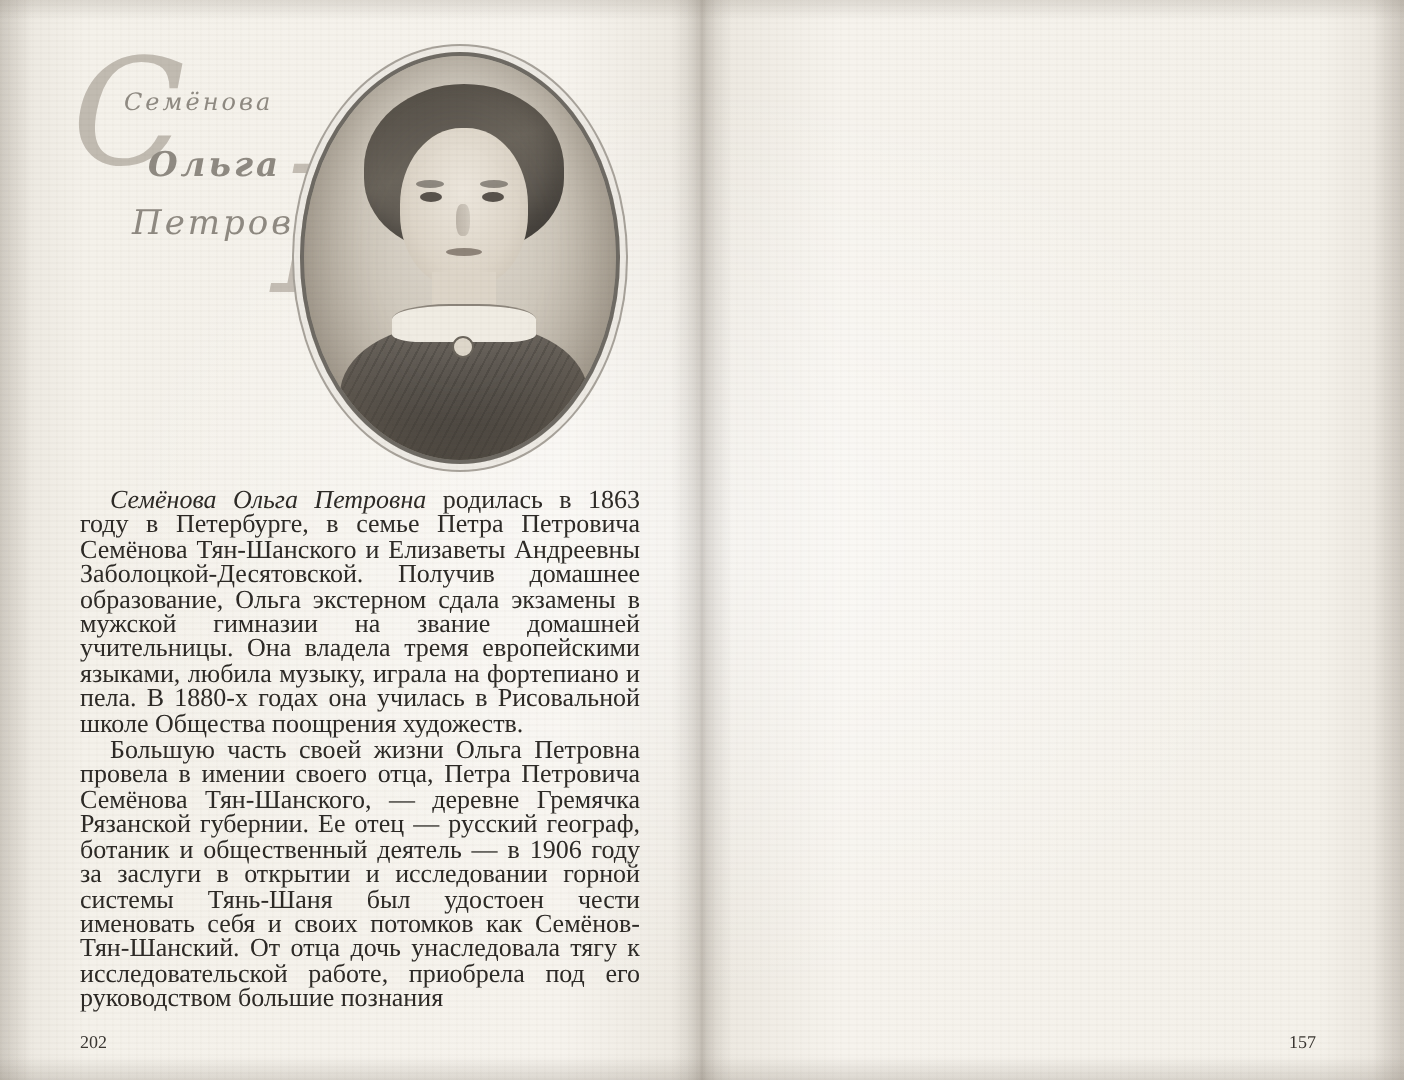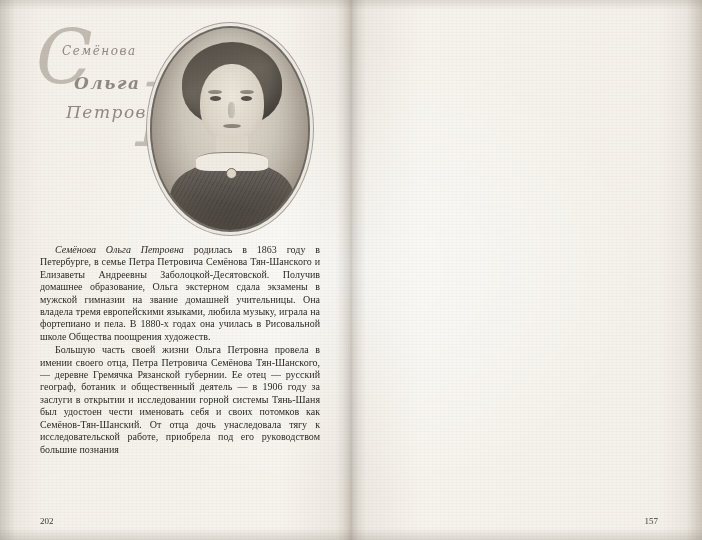--- a/index.html
+++ b/index.html
@@ -207,21 +207,21 @@
   .oval-vignette {
     position: absolute;
     inset: 0;
     border-radius: 50% / 50%;
     box-shadow: inset 0 0 34px rgba(110,100,88,0.55);
     pointer-events: none;
   }
 
   
   .col-text {
-    font-size: 10px;
+    font-size: 13px;
     line-height: 12.4px;
     color: #2d2a26;
     text-align: justify;
     text-justify: inter-word;
     hyphens: auto;
   }
   .page-left .col-text { width: 280px; }
 
   .col-text p {
     margin: 0 0 1px 0;

